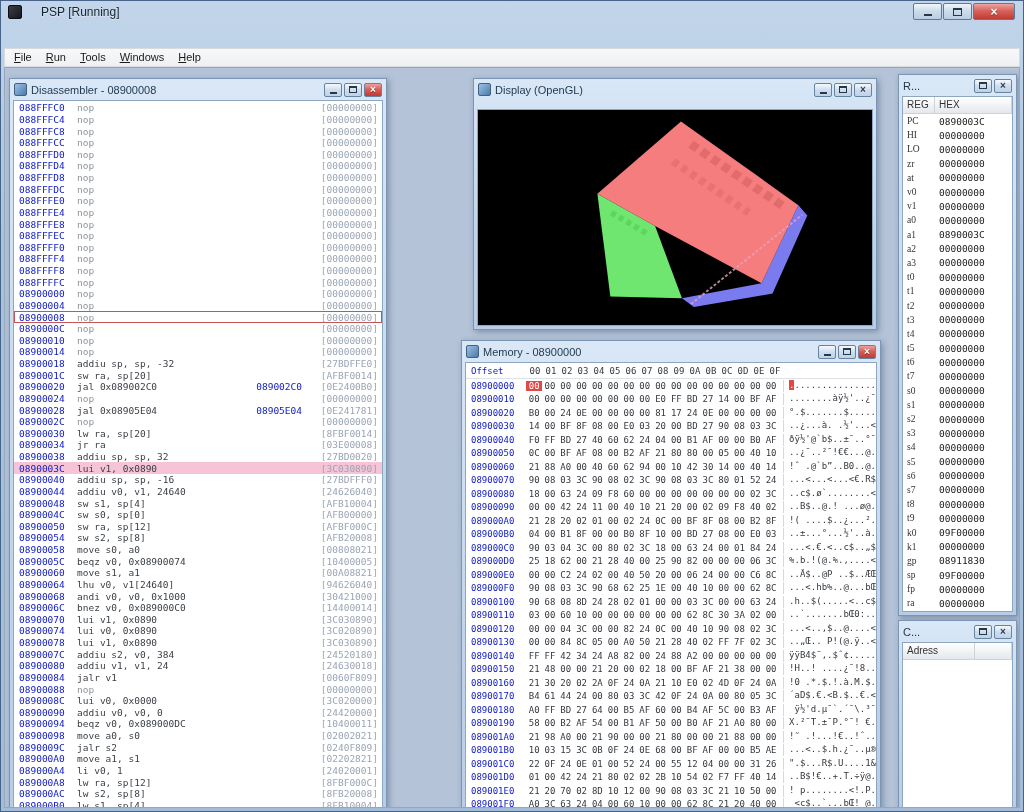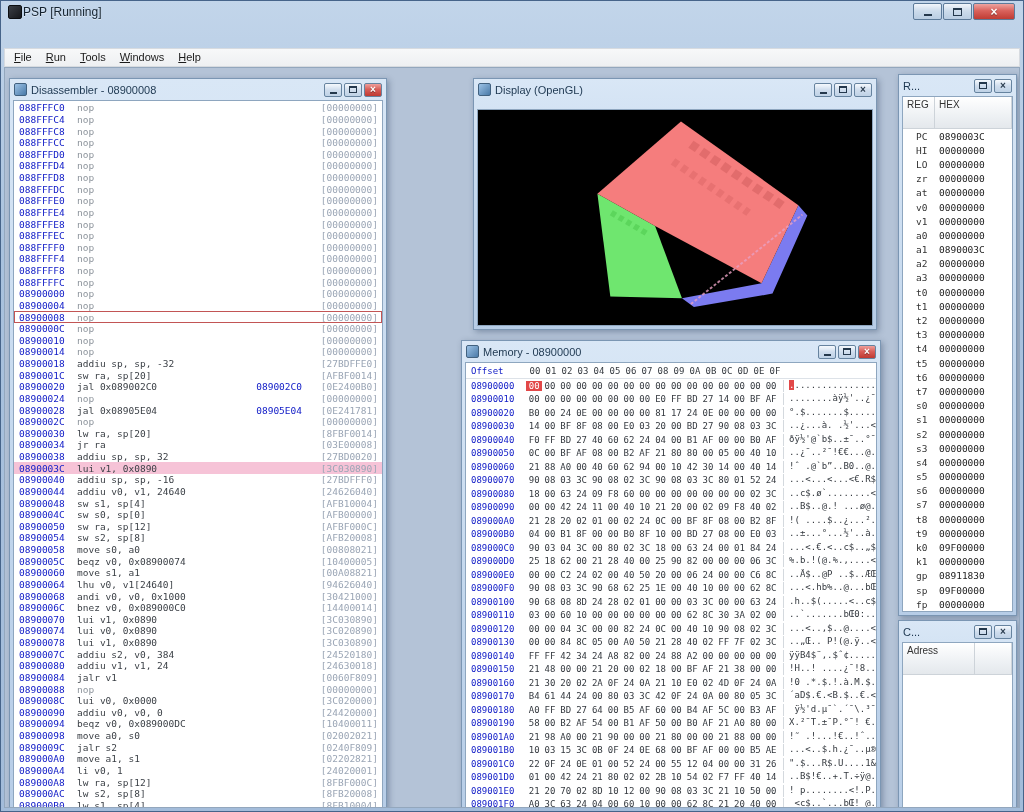--- a/index.html
+++ b/index.html
@@ -6,21 +6,21 @@
   html,body { width:1024px; height:812px; font-family:"Liberation Sans",sans-serif; }
 
   .main-window{
     width:1024px; height:812px;
     border:1px solid #46648a;
     background:linear-gradient(180deg,#c2d5ea 0%,#a9c2de 30%,#a3bcda 100%);
     display:flex; flex-direction:column;
     padding:0 3px 3px 3px;
     position:relative;
   }
-  .titlebar{ height:21px; display:flex; align-items:center; gap:1px; padding:0 4px; position:relative; }
+  .titlebar{ height:21px; display:flex; align-items:center; gap:19px; padding:0 4px; position:relative; }
   .app-icon{ width:14px; height:14px; border-radius:2px;
     background:linear-gradient(135deg,#3b3f46,#15171b); border:1px solid #0c0e11; }
   .title-text{ font-size:12px; color:#14222f; text-shadow:0 1px 0 rgba(255,255,255,.5); }
   .win-buttons{ position:absolute; right:5px; top:2px; display:flex; gap:1px; }
   .mb{ width:29px; height:17px; border:1px solid #5c7a99; border-radius:2px;
     background:linear-gradient(#f2f6fb,#cddcec 45%,#b9cde2);
     display:flex; align-items:center; justify-content:center; }
   .mb.close{ width:42px; background:linear-gradient(#eda4a0,#d9625c 45%,#c03c34); }
   .g-min{ width:8px; height:2px; background:#24384c; margin-top:7px; }
   .g-max{ width:9px; height:8px; border:1px solid #24384c; border-top-width:2px; }
@@ -68,27 +68,27 @@
     color:var(--c-addr,#1520c8); padding-left:5px; }
   .moffh{ width:56px; }
   .mrow{ height:13.5px; display:flex; align-items:center; padding-left:5px; }
   .moff{ width:56px; color:var(--c-addr,#1520c8); }
   .mbyte{ display:inline-block; width:16px; text-align:center; color:#34393f; }
   .mbyte.hl, .mchar.hl{ background:var(--c-mb,#e24848); color:#fff; }
   .masc{ margin-left:4px; padding-left:5px; border-left:1px solid #d4d9de; color:#34393f; white-space:pre; }
   .mchar{ display:inline-block; width:5.45px; overflow:hidden; }
 
   
-  .lvhead{ display:flex; height:32px; }
+  .lvhead{ display:flex; height:17px; }
   .lvh{ font-size:10px; color:#333; background:linear-gradient(#ffffff,#eef1f4 60%,#e4e8ec);
     border-right:1px solid #cdd3d9; border-bottom:1px solid #cdd3d9; padding:2px 4px 0 4px; }
   .regs .lvh.c1{ width:32px; }
   .regs .lvh.c2{ flex:1; }
   .rrow{ height:14.2px; display:flex; align-items:center; font:9.5px "DejaVu Sans Mono",monospace; }
-  .rname{ width:32px; padding-left:13px; color:#333; }
+  .rname{ width:32px; padding-left:4px; color:#333;font-family:Liberation Serif, serif; }
   .rval{ flex:1; padding-left:4px; color:#222; }
   .cs .lvh.c1{ width:72px; }
   .cs .lvh.c2{ flex:1; }
 
   
   #win-disasm   { left:4px;   top:10px;  width:378px; height:750px; }
   #win-display  { left:468px; top:10px;  width:404px; height:252px;gap:9px; }
   #win-memory   { left:456px; top:272px; width:420px; height:488px; }
   #win-registers{ left:893px; top:6px;   width:119px; height:542px; }
   #win-callstack{ left:893px; top:552px; width:119px; height:196px; }

